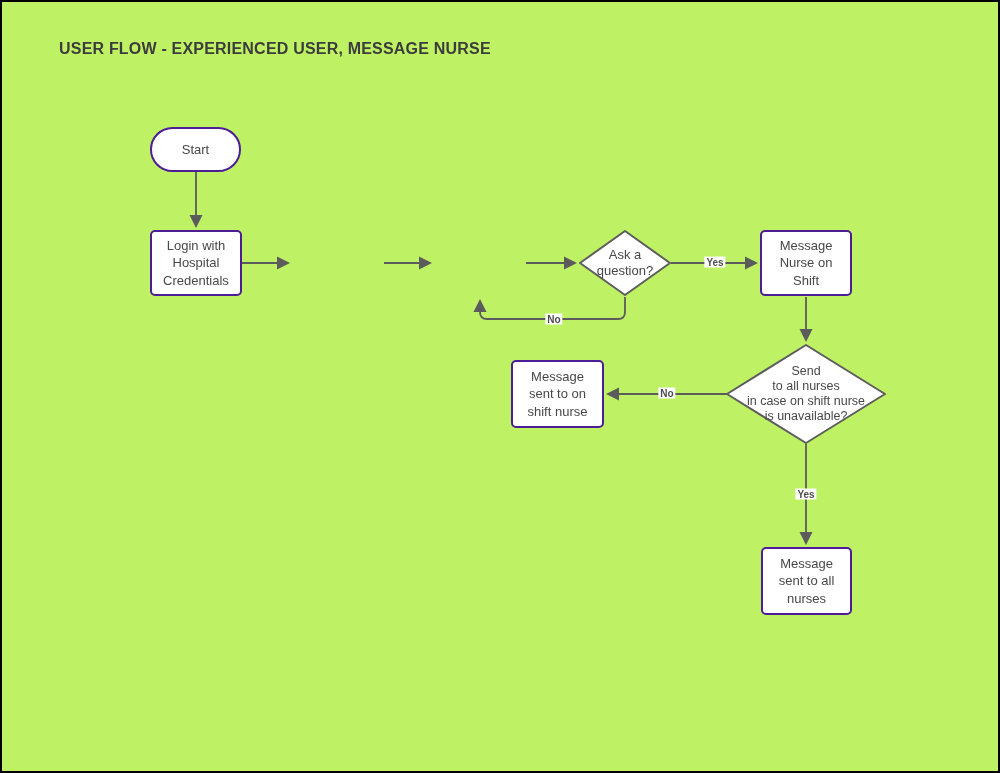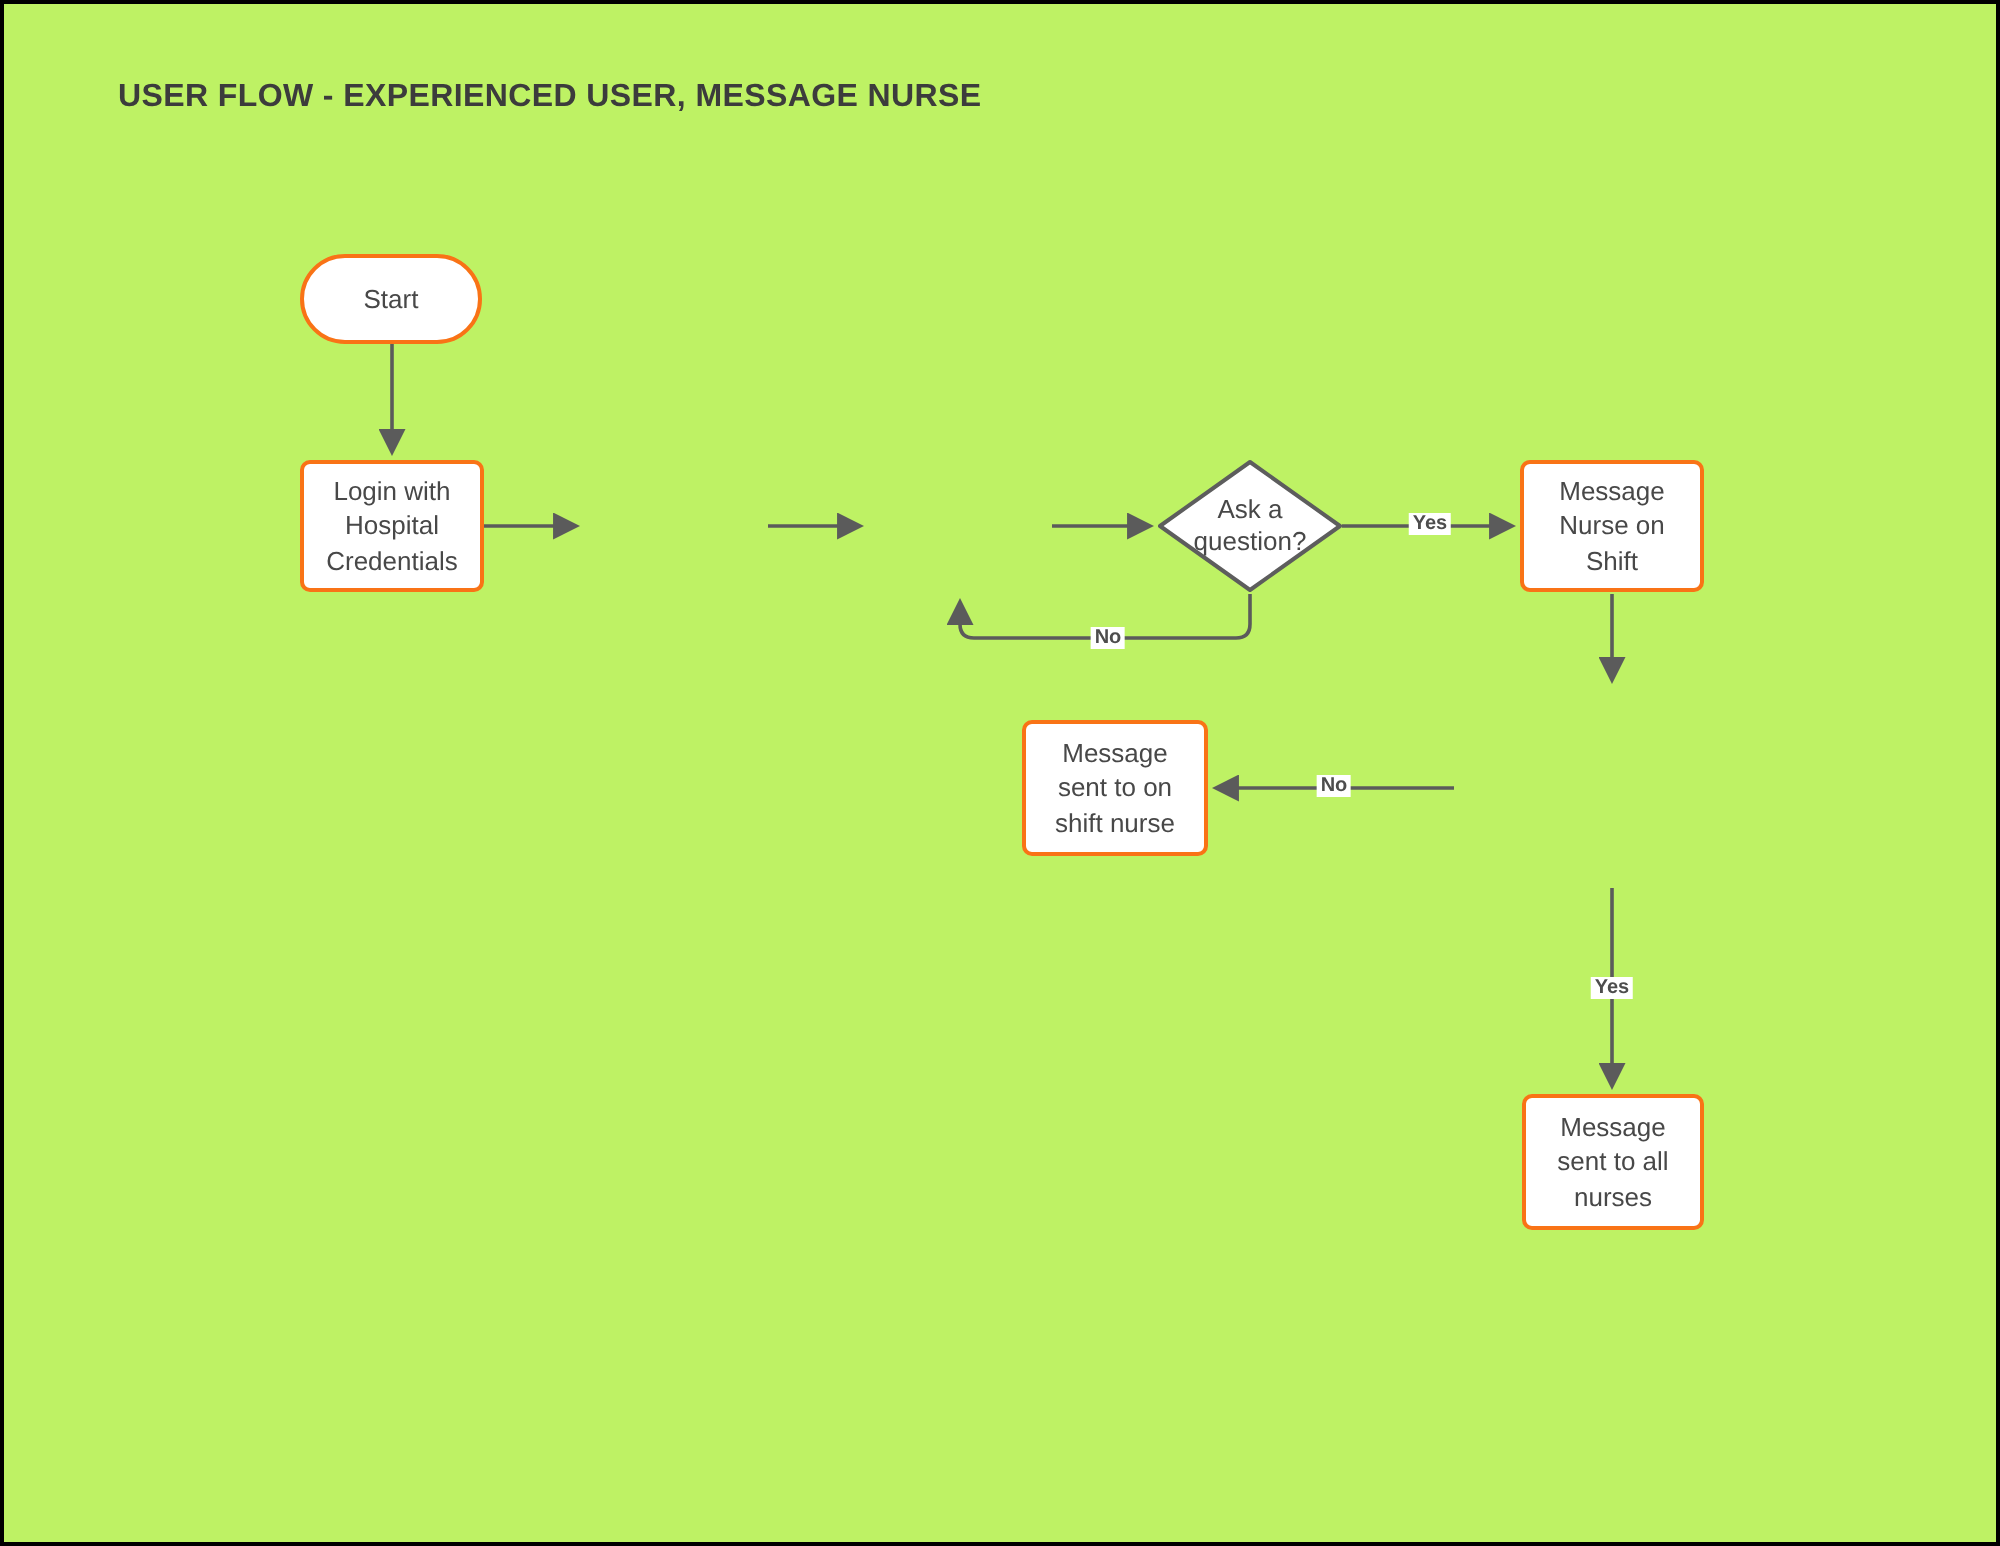--- a/index.html
+++ b/index.html
@@ -14,21 +14,21 @@
   }
   .title {
     position:absolute; left:57px; top:38px; margin:0;
     font-size:16px; font-weight:bold; color:#3c3c3c;
     letter-spacing:0.2px; white-space:nowrap;
   }
   .edges { position:absolute; left:0; top:0; width:996px; height:769px; }
   .edges path { stroke:#5b5b5b; stroke-width:1.8; fill:none; }
   .node {
     position:absolute; box-sizing:border-box; background:#ffffff;
-    border:2px solid #f97316; border-radius:5px;
+    border:2px solid #4c1d95; border-radius:5px;
     display:flex; align-items:center; justify-content:center;
     text-align:center; color:#484848; font-size:13px; line-height:1.32;
   }
   .node span { white-space:pre-line; }
   .terminator { border-radius:23px; }
   .diamond {
     position:absolute; display:flex; align-items:center; justify-content:center;
     text-align:center; color:#484848; font-size:13px; line-height:1.22;
   }
   .diamond svg { position:absolute; left:0; top:0; }
@@ -84,20 +84,29 @@
     <span>Ask a
 question?</span>
   </div>
 
   <div class="node" style="left:758px;top:228px;width:92px;height:66px">
     <span>Message
 Nurse on
 Shift</span>
   </div>
 
+  <div class="diamond" style="left:724px;top:342px;width:160px;height:100px">
+    <svg width="160" height="100" viewBox="0 0 160 100">
+      <polygon points="80,1 159,50 80,99 1,50"></polygon>
+    </svg>
+    <span class="dsmall">Send
+to all nurses
+in case on shift nurse
+is unavailable?</span>
+  </div>
 
   <div class="node" style="left:509px;top:358px;width:93px;height:68px">
     <span>Message
 sent to on
 shift nurse</span>
   </div>
 
   <div class="node" style="left:759px;top:545px;width:91px;height:68px">
     <span>Message
 sent to all

